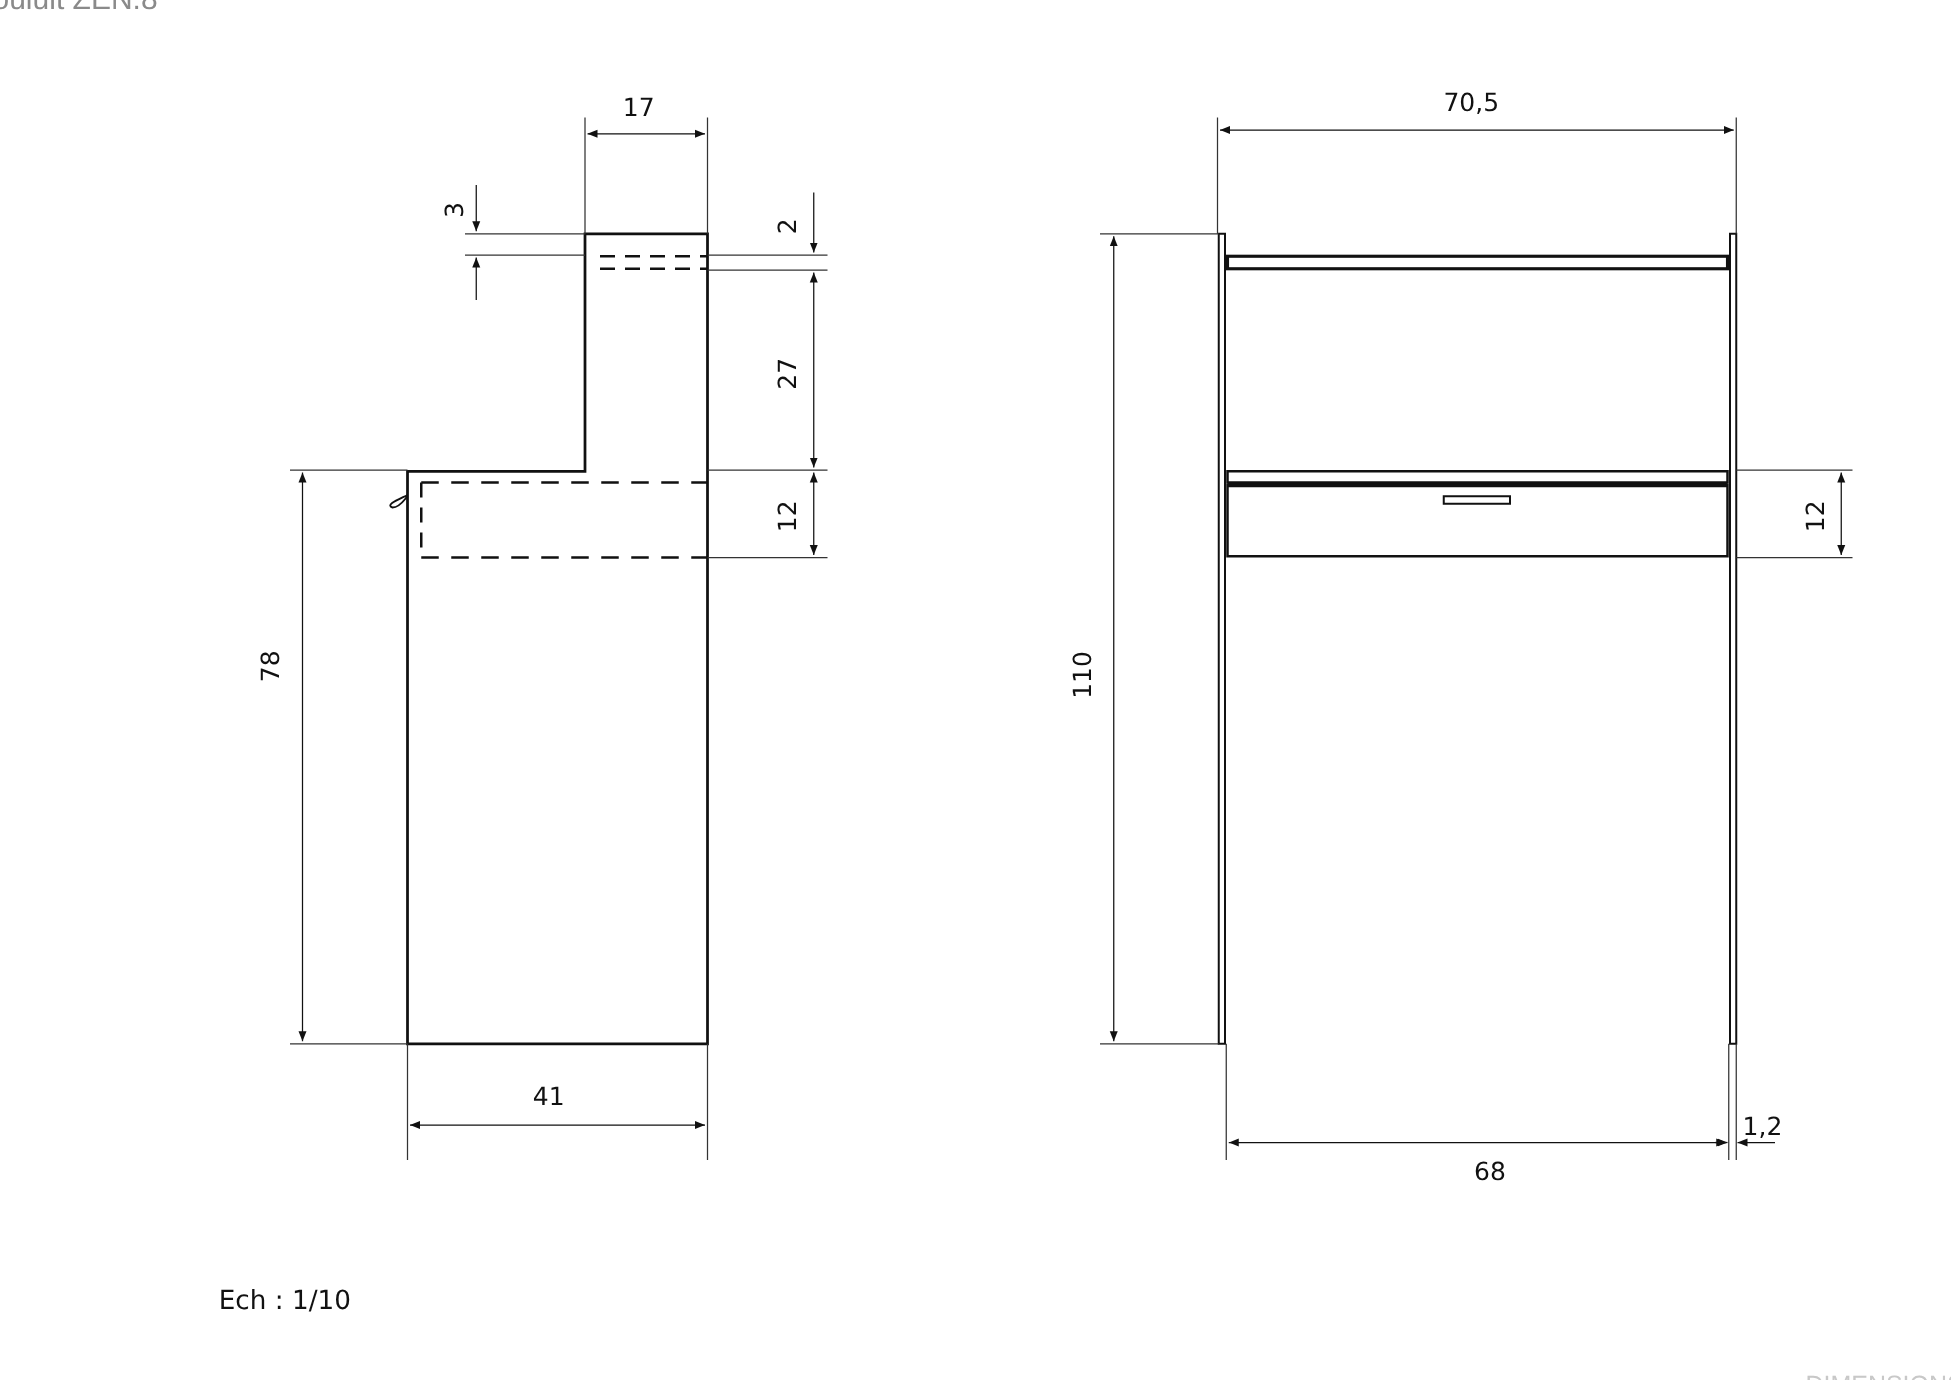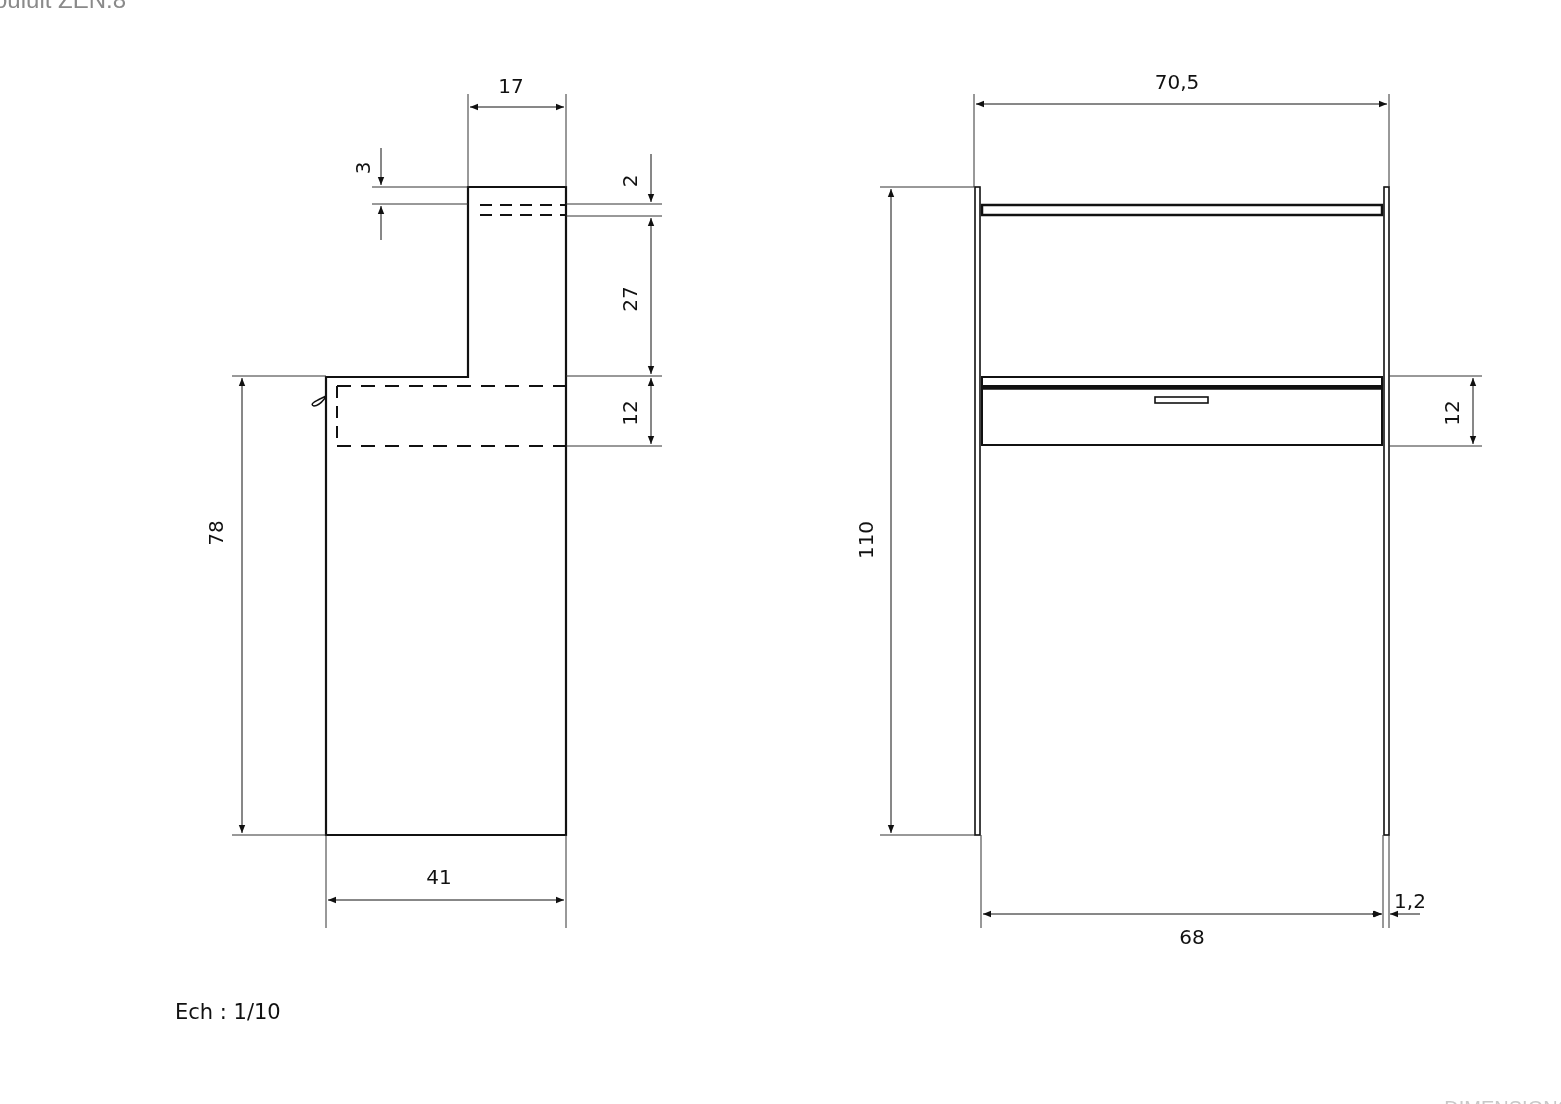--- a/index.html
+++ b/index.html
@@ -2,21 +2,21 @@
 <html><head>
 <meta charset="utf-8">
 <style>
   html, body { margin: 0; padding: 0; background: #ffffff; }
   body { width: 1561px; height: 1104px; position: relative; overflow: hidden;
          font-family: "DejaVu Sans", sans-serif; color: #1a1a1a; }
   .header-text { position: absolute; left: -6px; top: -14px; font-size: 24px; color: #8a8a8a;
                  font-family: "Liberation Sans", sans-serif; }
   .footer-text { position: absolute; right: -10px; bottom: -16px; font-size: 20px; color: #c8c8c8;
                  font-family: "Liberation Sans", sans-serif; }
-  .scale { position: absolute; left: 175px; top: 1000px; font-size: 21px;
+  .scale { position: absolute; left: 175px; top: 1028px; font-size: 21px;
            font-family: "DejaVu Sans", sans-serif; color: #111; }
   svg { position: absolute; left: 0; top: 0; }
   .dim { font-family: "DejaVu Sans", sans-serif; font-size: 20px; fill: #111; }
 </style>
 </head>
 <body>
 
 <div class="header-text">ouiuit ZEN.8</div>
 
 <svg width="1561" height="1104" viewBox="0 0 1561 1104">

